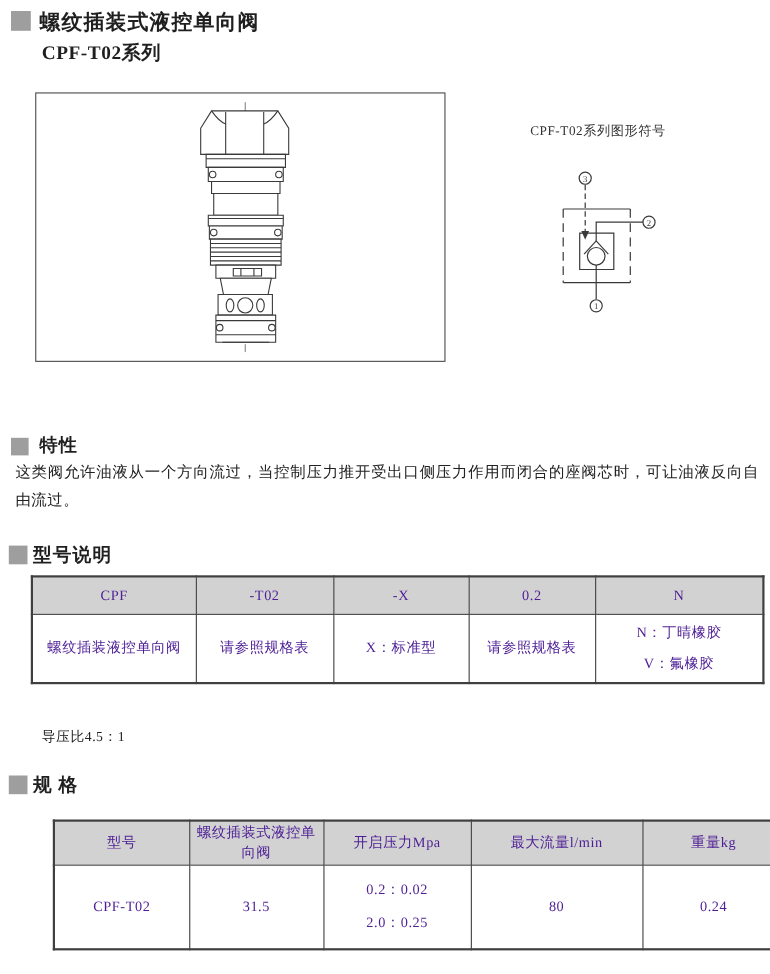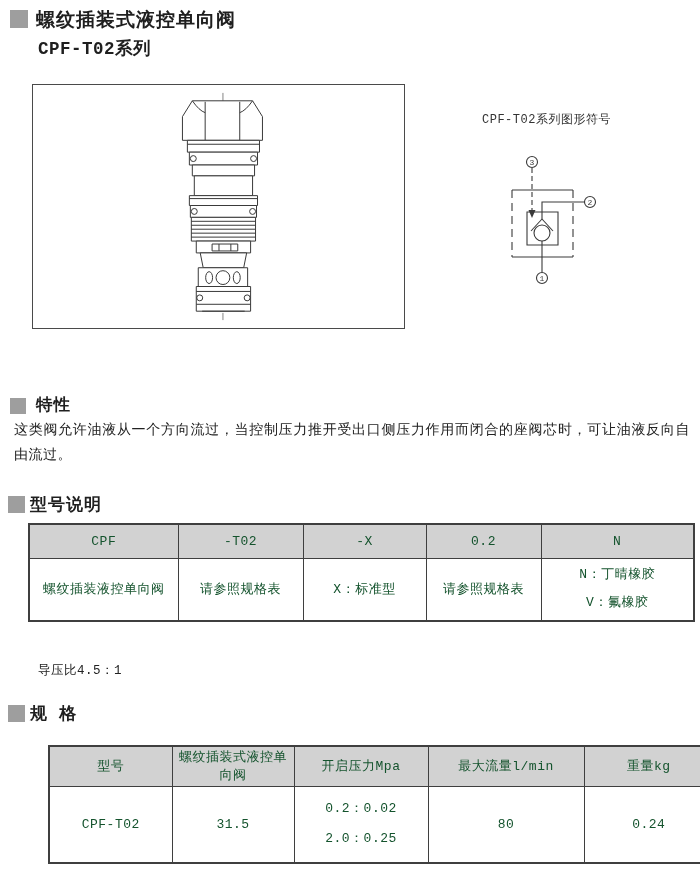--- a/index.html
+++ b/index.html
@@ -1,39 +1,39 @@
 <!DOCTYPE html>
 <html><head>
 <meta charset="utf-8">
 <style>
   * { margin:0; padding:0; box-sizing:border-box; }
   body { background:#ffffff; }
   .page {
     position:relative; width:700px; height:885px; background:#ffffff;
-    font-family:Liberation Mono, monospace; color:#1f1f1f; overflow:hidden;
+    font-family:Liberation Serif, serif; color:#1f1f1f; overflow:hidden;
   }
   .abs { position:absolute; }
   .bullet { position:absolute; background:#9e9e9e; }
   .title-main { font-size:19px; font-weight:bold; letter-spacing:1px; }
   .title-sub  { font-size:17.5px; font-weight:bold; letter-spacing:0.5px; }
   .sec-head   { font-weight:bold; letter-spacing:1px; }
   .drawing-box { border:1.5px solid #4a4a4a; background:#fff; }
   .symbol-label { font-size:12px; color:#333; letter-spacing:0.5px; }
   .para {
     font-size:14px; line-height:25px; letter-spacing:0.5px; color:#222;
     text-align:justify;
   }
   .note { font-size:12.5px; color:#222; letter-spacing:0.5px; }
   table.dt {
     position:absolute; border-collapse:collapse; table-layout:fixed;
     border:2px solid #3f3f3f;
   }
   table.dt td {
     border:1px solid #3f3f3f; text-align:center; vertical-align:middle;
-    font-size:13px; color:#14532d; padding:0; letter-spacing:0.5px;
+    font-size:13px; color:#4c1d95; padding:0; letter-spacing:0.5px;
   }
   table.dt tr.head td { background:#d2d2d2; }
   .cell-lines div { line-height:28px; }
   .cell-lines2 div { line-height:30px; }
   svg line, svg rect, svg circle, svg ellipse, svg path, svg polygon, svg polyline {
     vector-effect:non-scaling-stroke;
   }
 </style>
 </head>
 <body>

